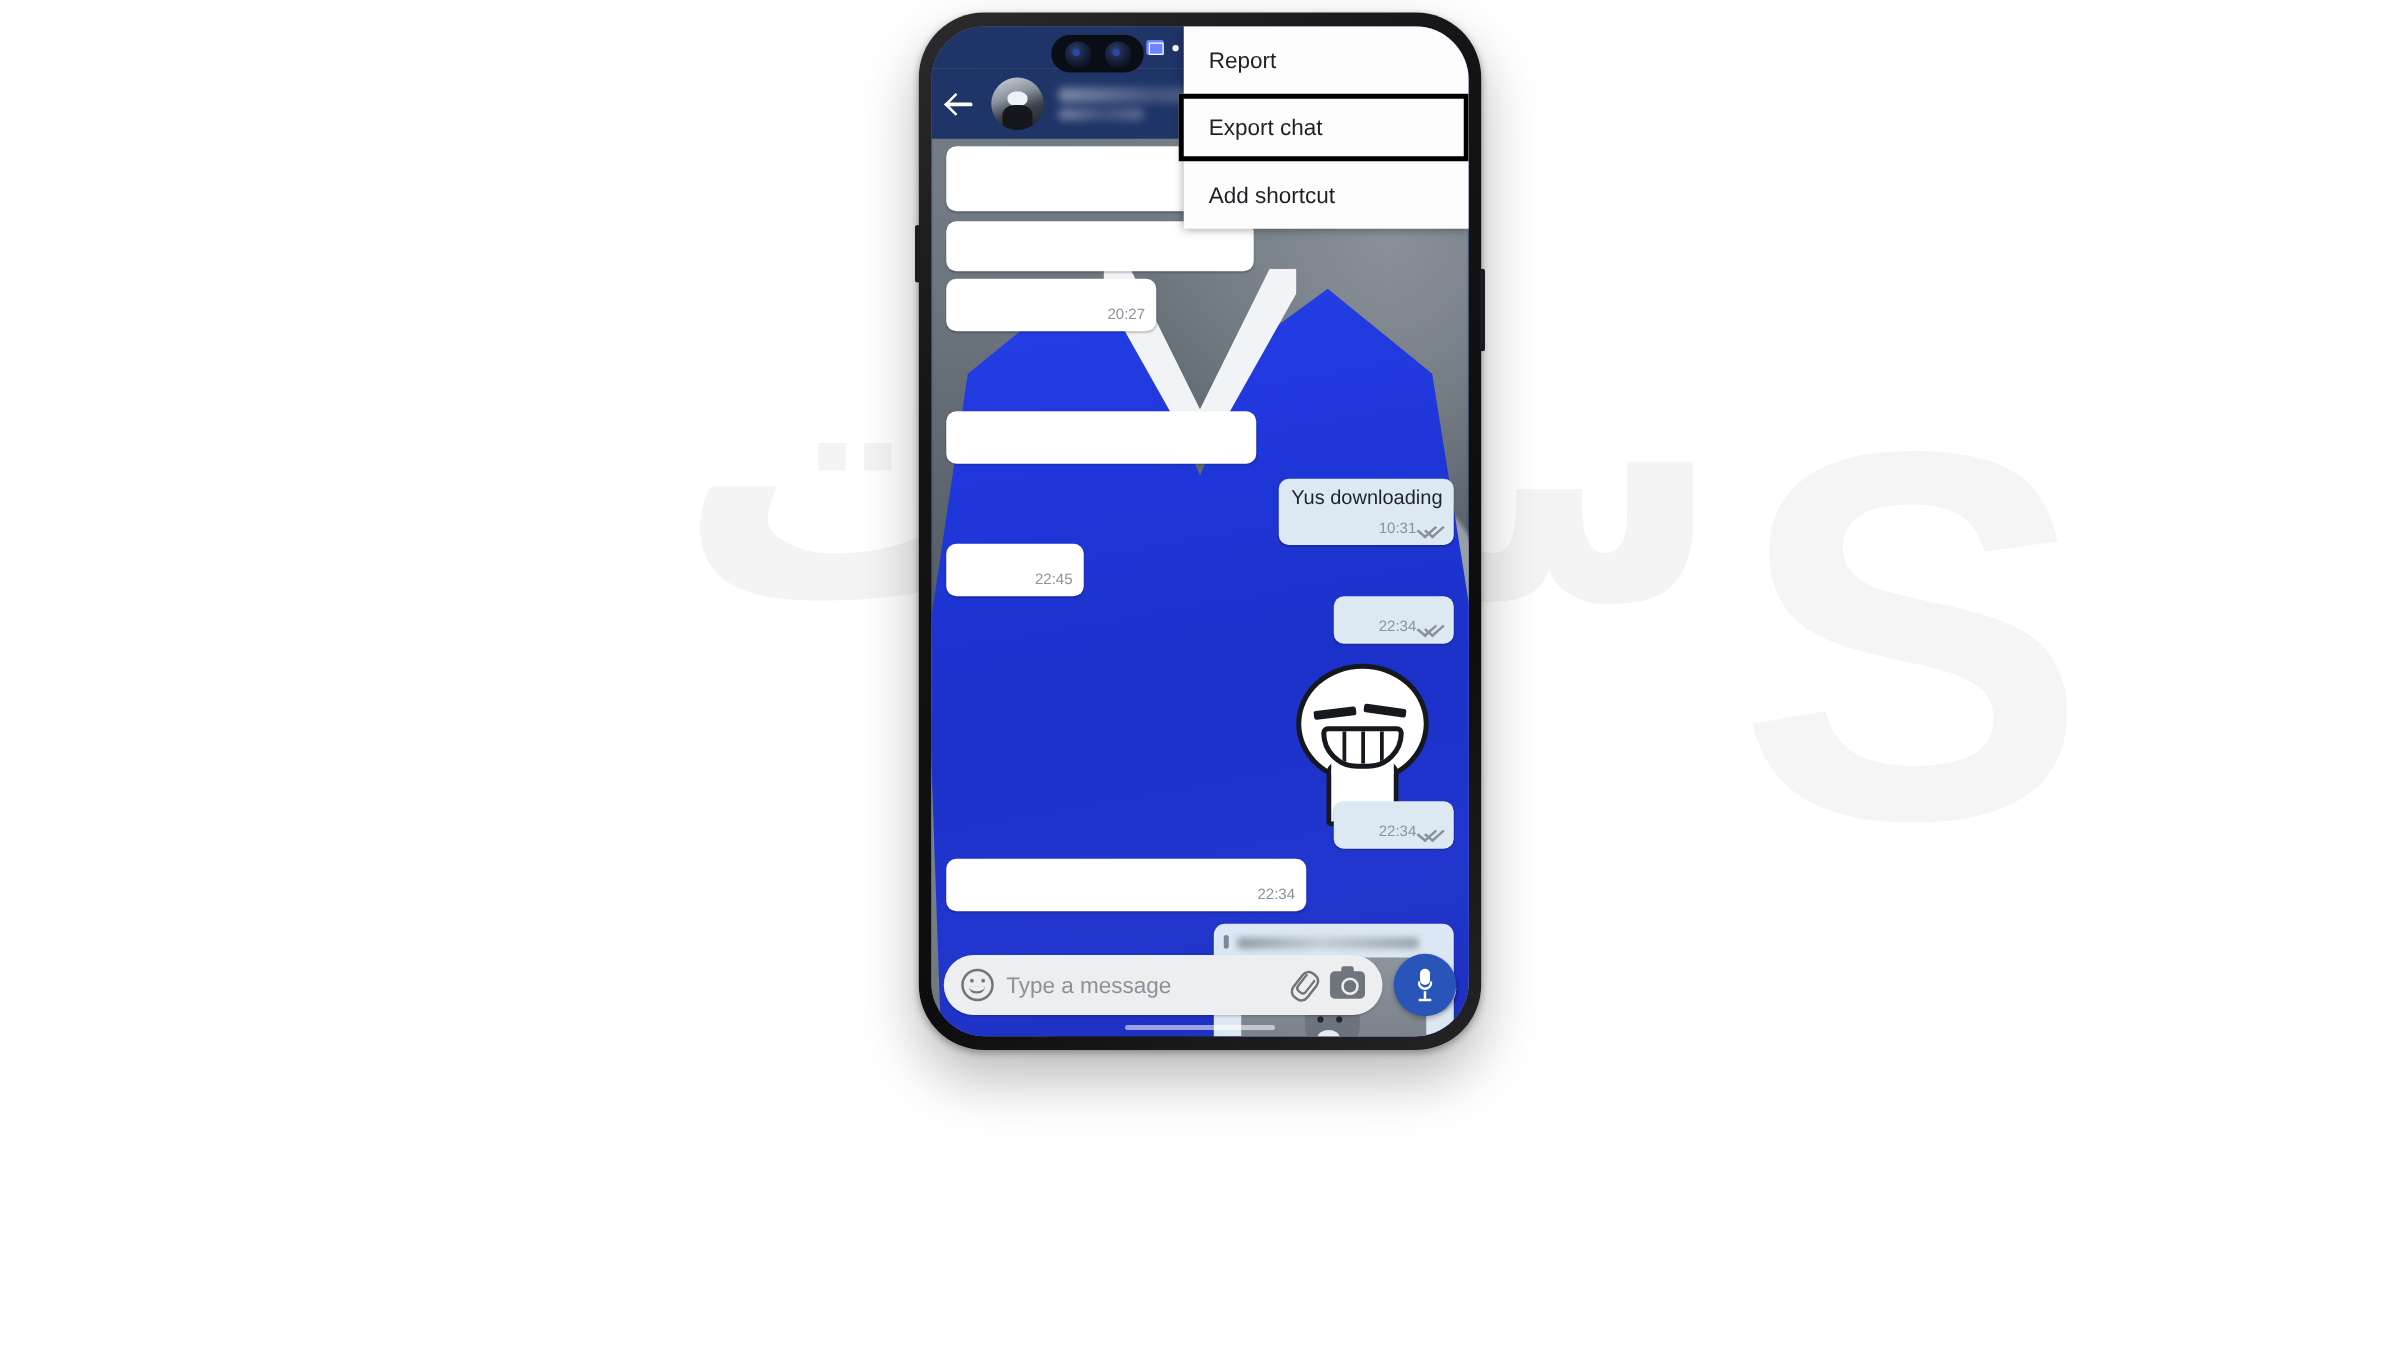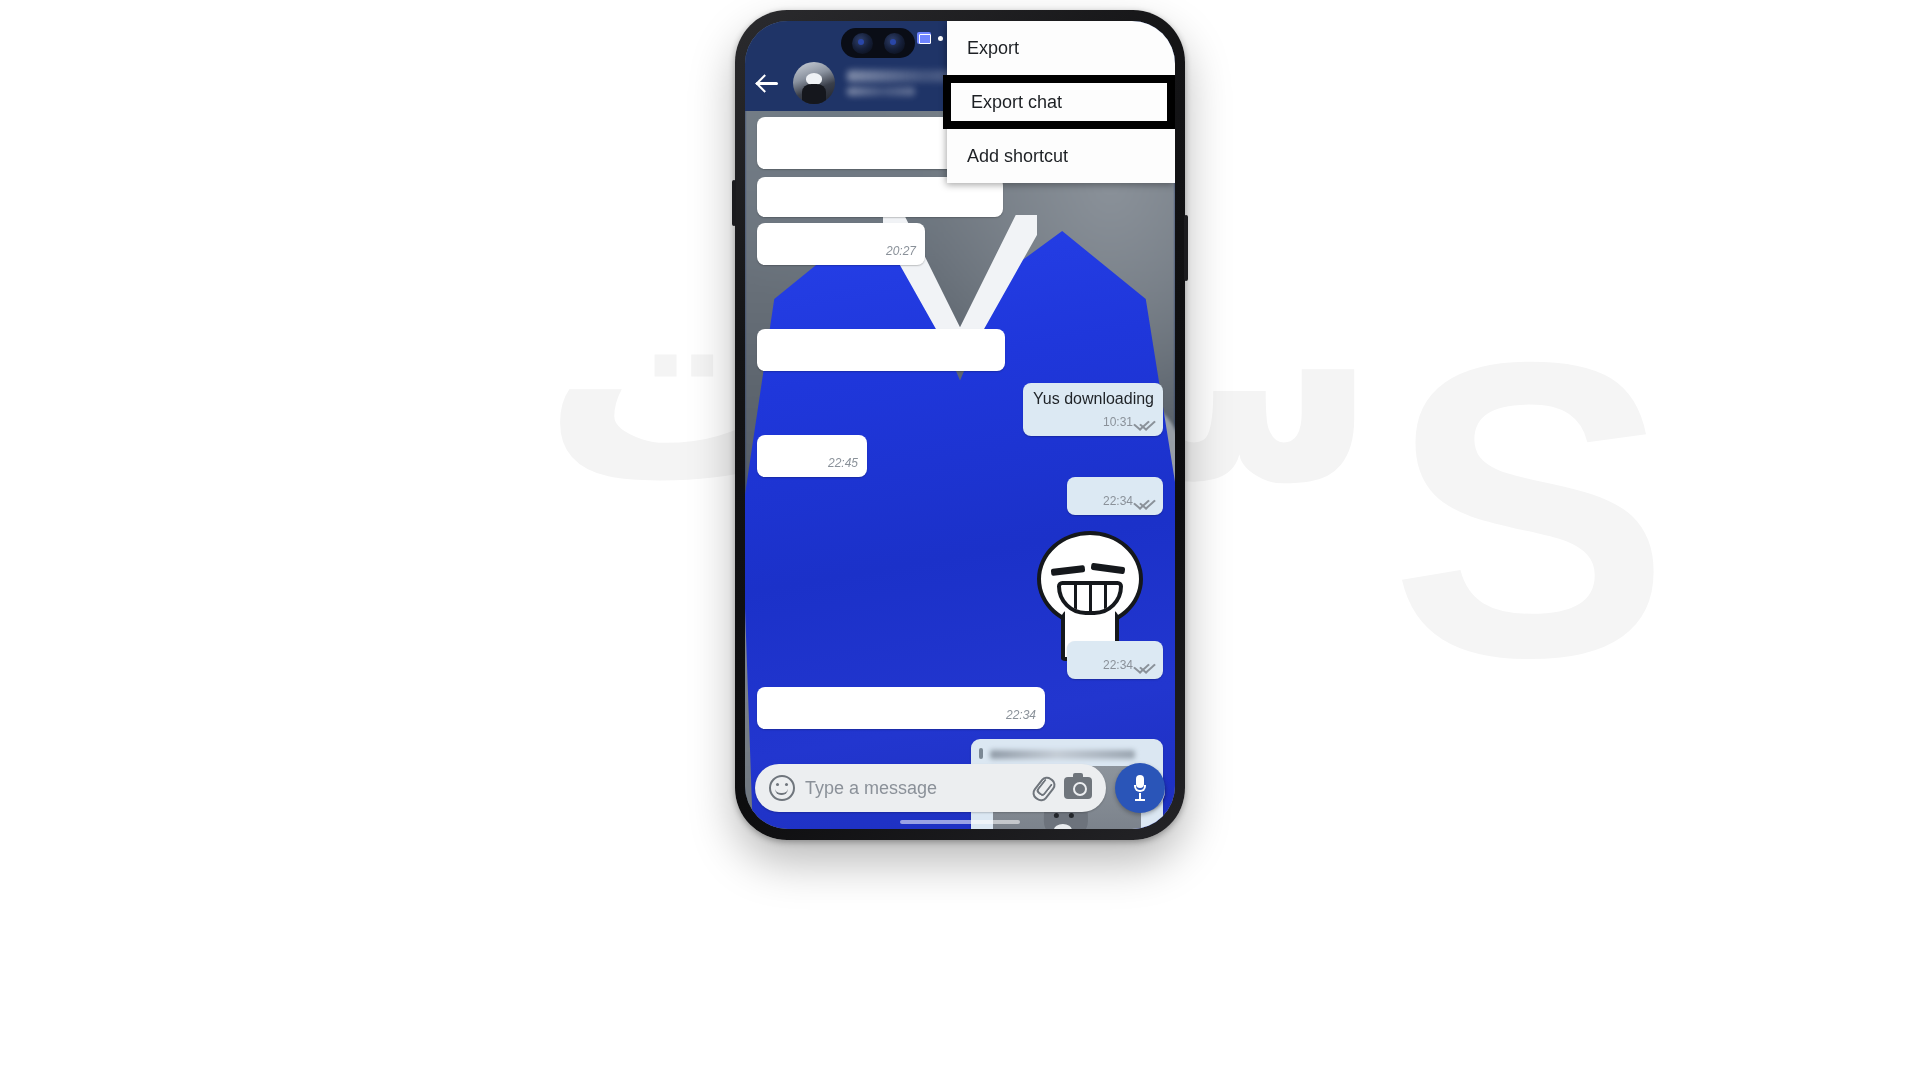--- a/index.html
+++ b/index.html
@@ -178,21 +178,21 @@
   
   .chat-body { position:relative; z-index:3; height: calc(100% - 34px - 56px - 72px); }
 
   .bubble {
     position:absolute; border-radius:8px;
     box-shadow: 0 1px 1.5px rgba(0,0,0,.22);
     font-size:16px; color:#1f2327;
     font-family:"Liberation Sans", sans-serif;
     display:flex; align-items:flex-end;
   }
-  .bubble.in  { background:#ffffff;font-style:italic; }
+  .bubble.in  { background:#ffffff; }
   .bubble.out { background:#dce9f3; }
   .bubble .txt { padding:7px 9px 7px 10px; white-space:nowrap; }
   .bubble .meta {
     display:flex; align-items:center; gap:4px;
     font-size:12px; color:#8a9199; padding:0 9px 7px 4px;
   }
   .ticks { position:relative; width:17px; height:11px; display:inline-block; }
   .ticks:before, .ticks:after {
     content:""; position:absolute; top:0;
     width:7px; height:11px;
@@ -278,21 +278,21 @@
     position:absolute; z-index:20; top:0; right:0;
     width:228px; background:#fdfdfd;
     box-shadow: -1px 2px 7px rgba(0,0,0,.34);
   }
   .menu-item {
     height:54px; display:flex; align-items:center;
     padding-left:20px; font-size:18px; color:#1d2024;
     font-family:"Liberation Sans", sans-serif;
   }
   .menu-item.highlight {
-    border:8px solid #000000; background:#fdfdfd;
+    border:4px solid #000000; background:#fdfdfd;
     margin-left:-4px; width:calc(100% + 4px);
   }
 
   
   .input-bar {
     position:absolute; z-index:4; bottom:0; left:0; right:0; height:72px;
     display:flex; align-items:center; gap:9px; padding:0 10px 10px 10px;
   }
   .input-pill {
     flex:1; height:48px; border-radius:26px; background:#eceef0;
@@ -488,21 +488,21 @@
           </div>
         </div>
 
         <div class="scroll-fab" style="right:10px; top:662px;">
           <span class="chev-dbl"></span>
         </div>
       </div>
 
       <div class="menu">
         <div class="menu-item">
-          <span>Export</span>
+          <span>Report</span>
         </div>
         <div class="menu-item highlight">
           <span>Export chat</span>
         </div>
         <div class="menu-item">
           <span>Add shortcut</span>
         </div>
       </div>
 
       <div class="input-bar">

